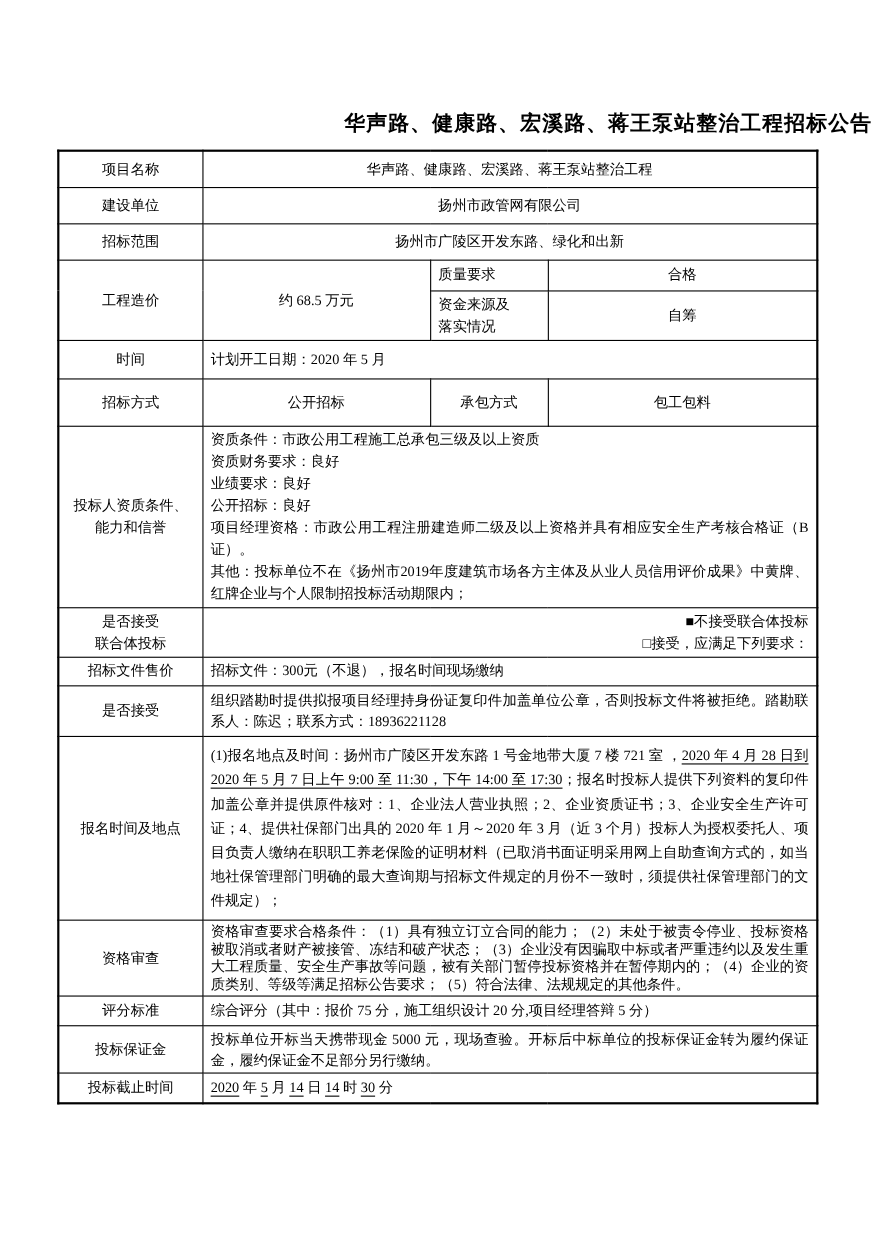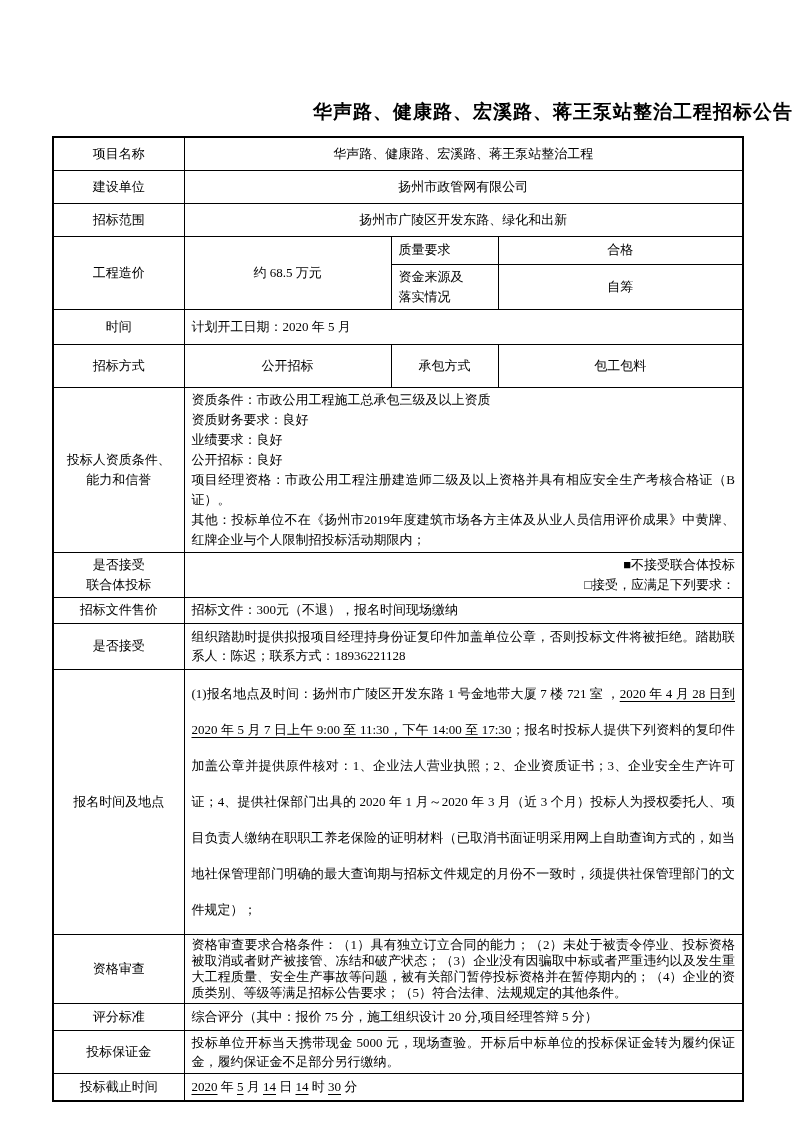--- a/index.html
+++ b/index.html
@@ -44,21 +44,21 @@
   td.just { text-align:justify; }
   tr.h33 { height:33px; }
   tr.h28 { height:28px; }
   tr.h44 { height:44px; }
   tr.h35 { height:35px;margin-left:40px; }
   tr.h43 { height:43px; }
   tr.h26 { height:26px; }
   tr.h27 { height:27px; }
   tr.h40 { height:40px; }
   tr.h46 { height:46px; }
-  td.lh26 { line-height:36px; padding-top:6px; padding-bottom:6px; }
+  td.lh26 { line-height:22px; padding-top:6px; padding-bottom:6px; }
   td.lh16 { line-height:16px; }
   td.lh19 { line-height:19px;margin-top:40px; }
   .u { text-decoration:underline; text-underline-offset:3px; }
   .sq { font-size:13px;text-align:right; }
 </style>
 </head>
 <body>
 
 <div class="page">
 

